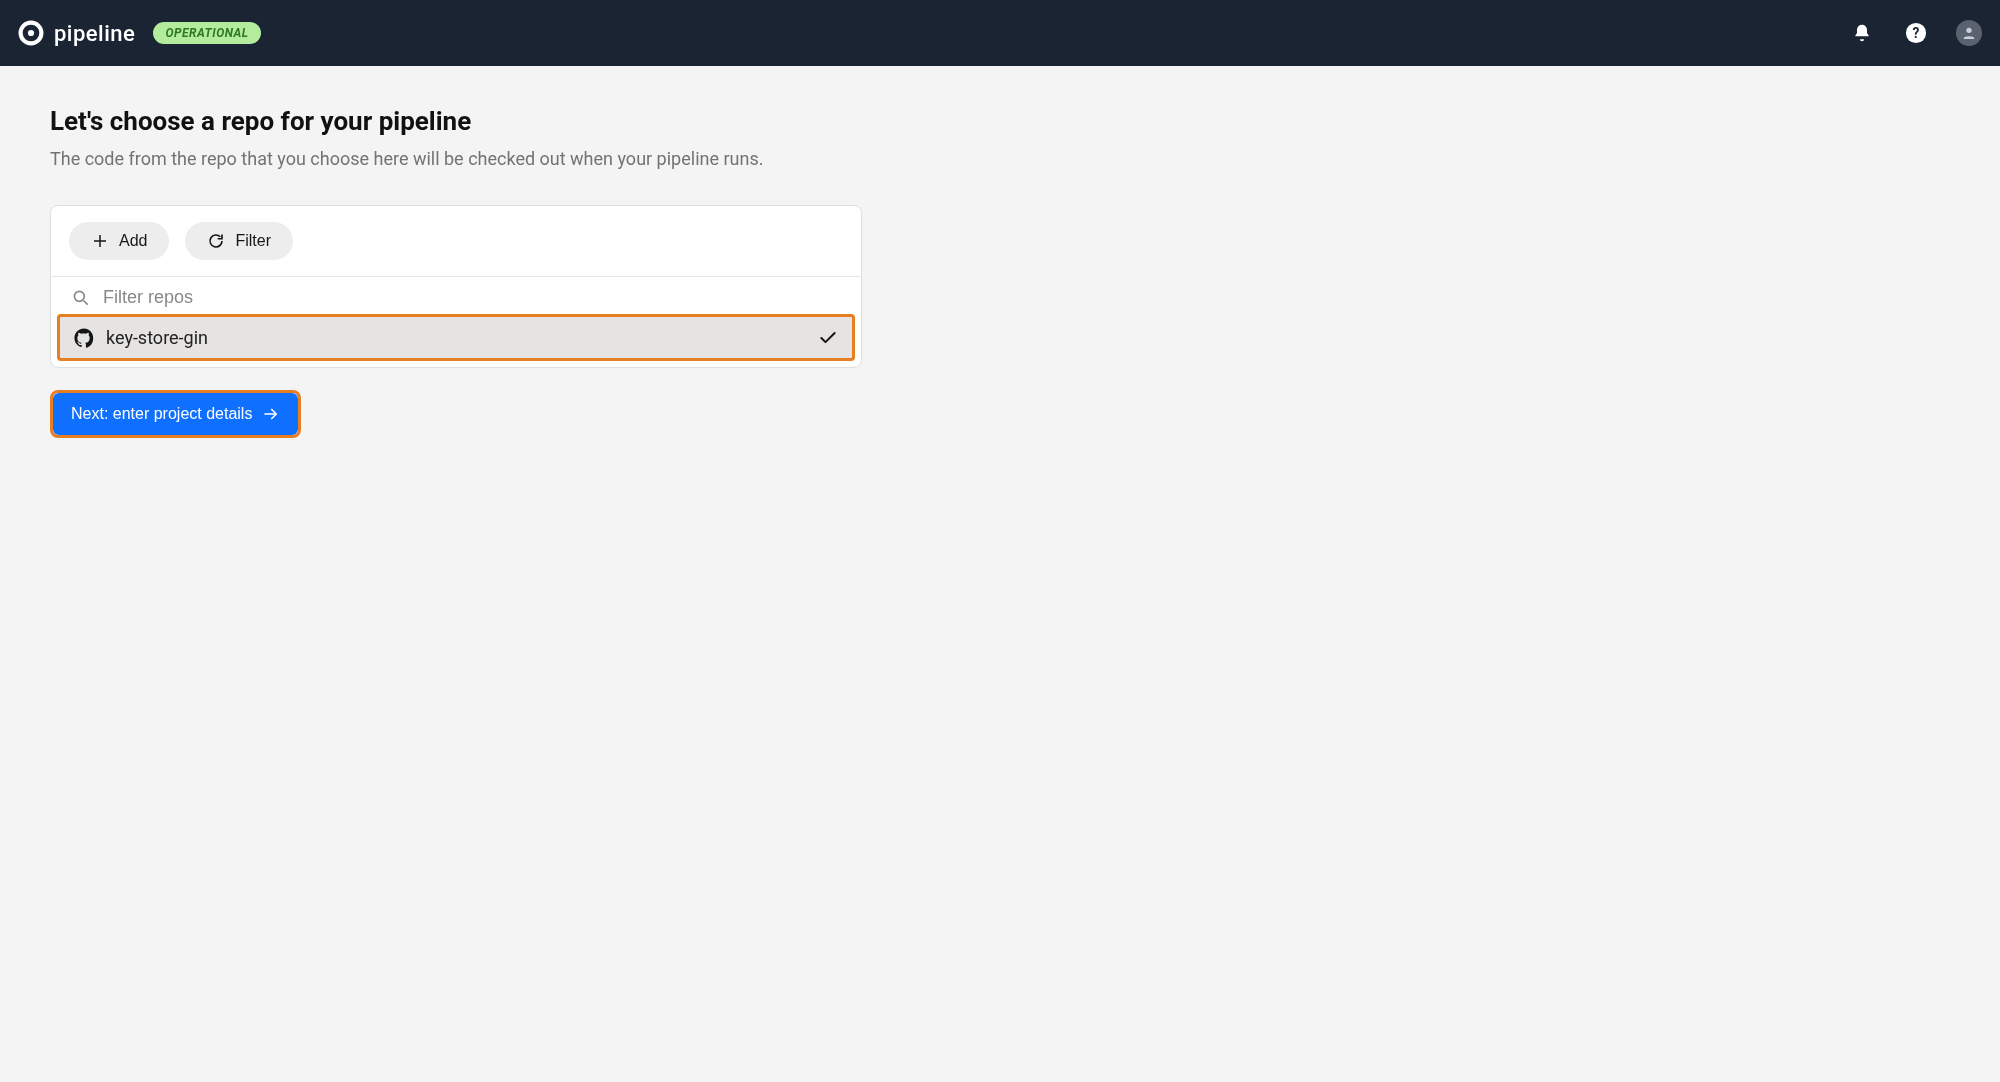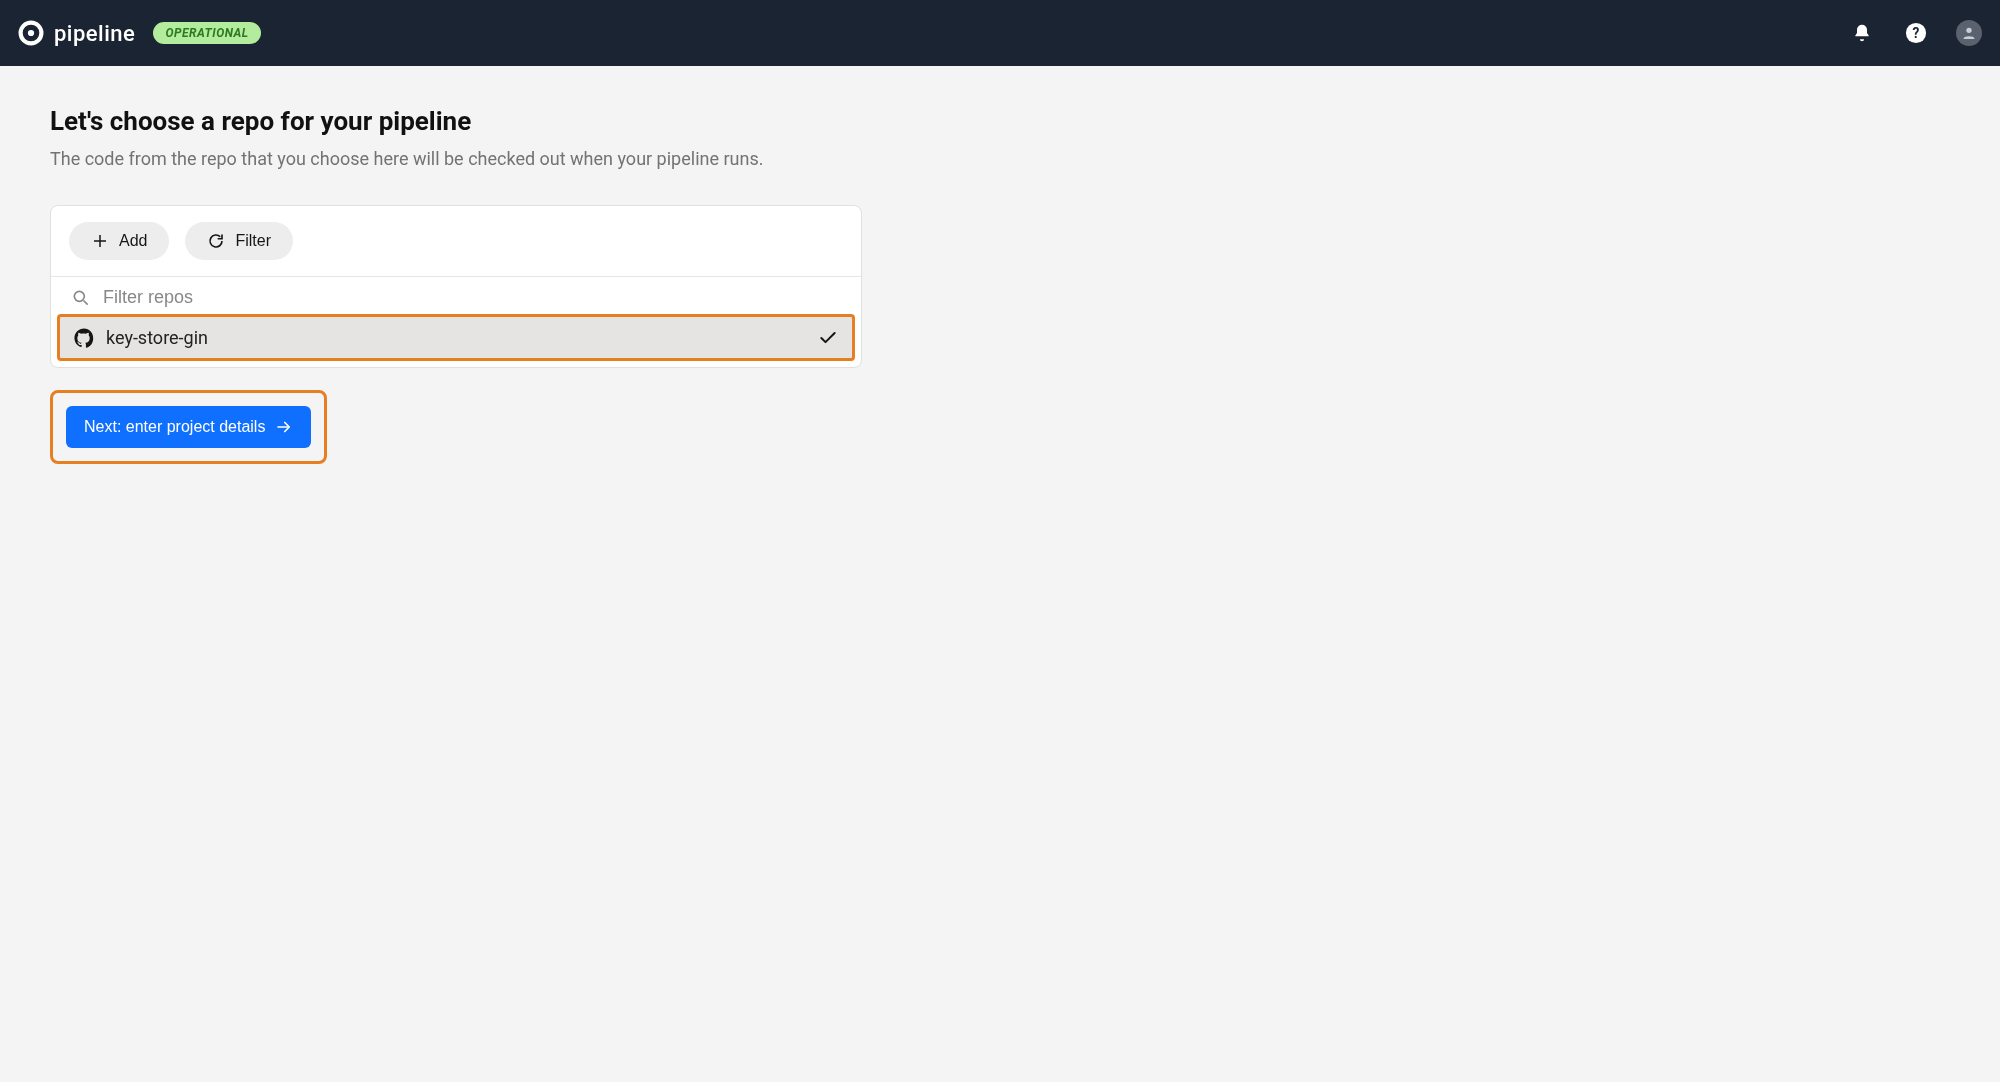--- a/index.html
+++ b/index.html
@@ -140,21 +140,21 @@
     font-size: 18px;
     color:#222;
   }
   .repo-row svg { display:block; }
 
   .next-wrap {
     margin-top: 22px;
     display:inline-block;
     border: 3px solid #e67e22;
     border-radius: 8px;
-    padding: 13px;
+    padding: 0;
   }
   .next-btn {
     display:flex;
     align-items:center;
     gap: 10px;
     background:#0f6fff;
     color:#fff;
     border:none;
     border-radius: 6px;
     padding: 12px 18px;

